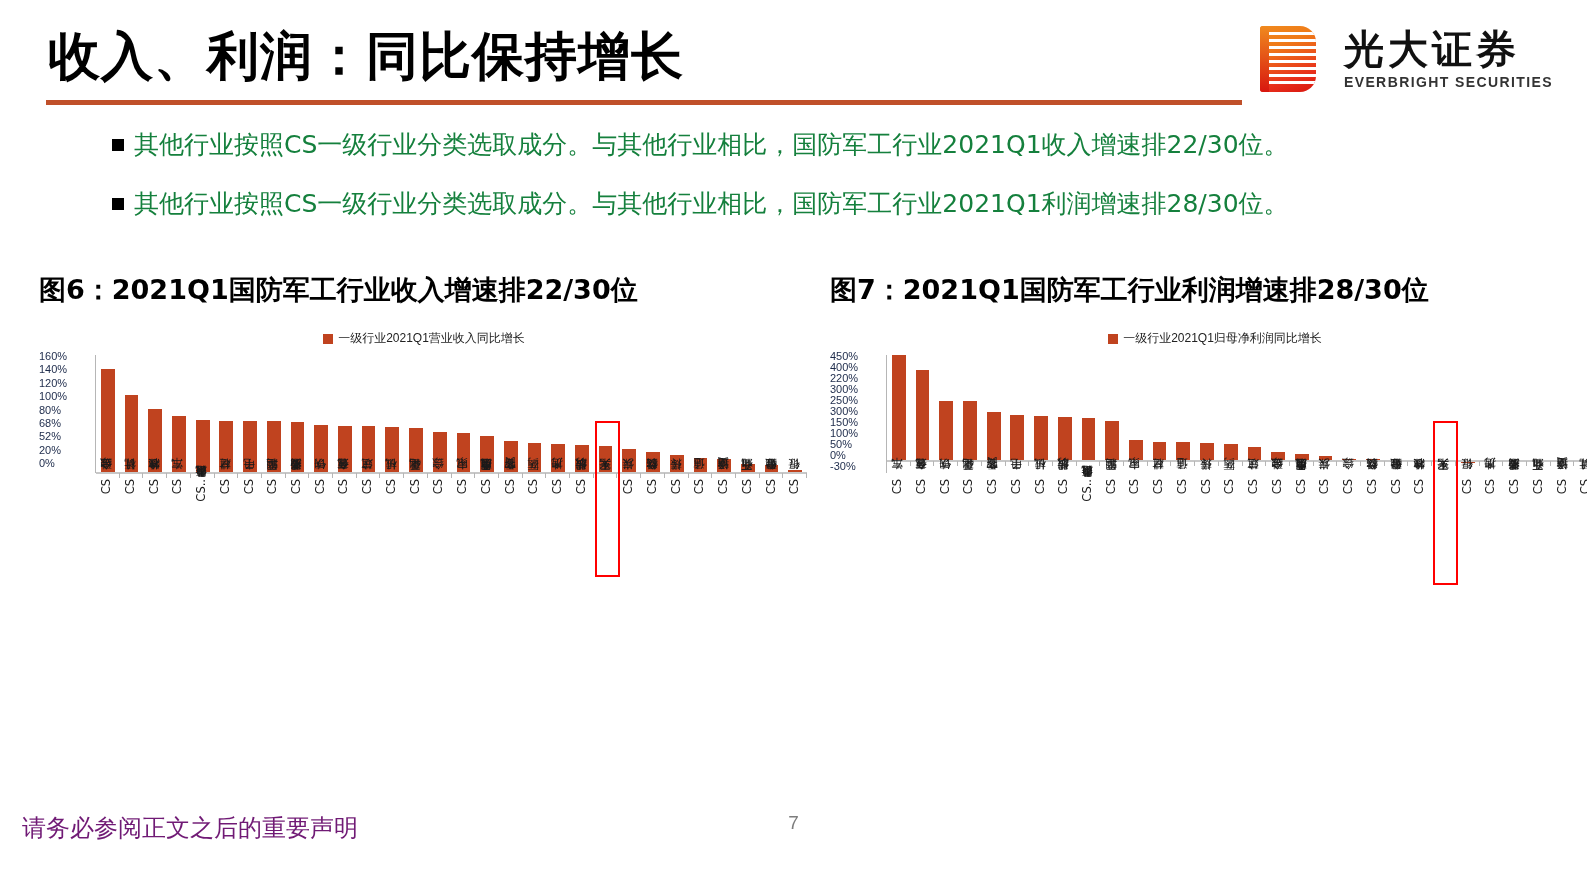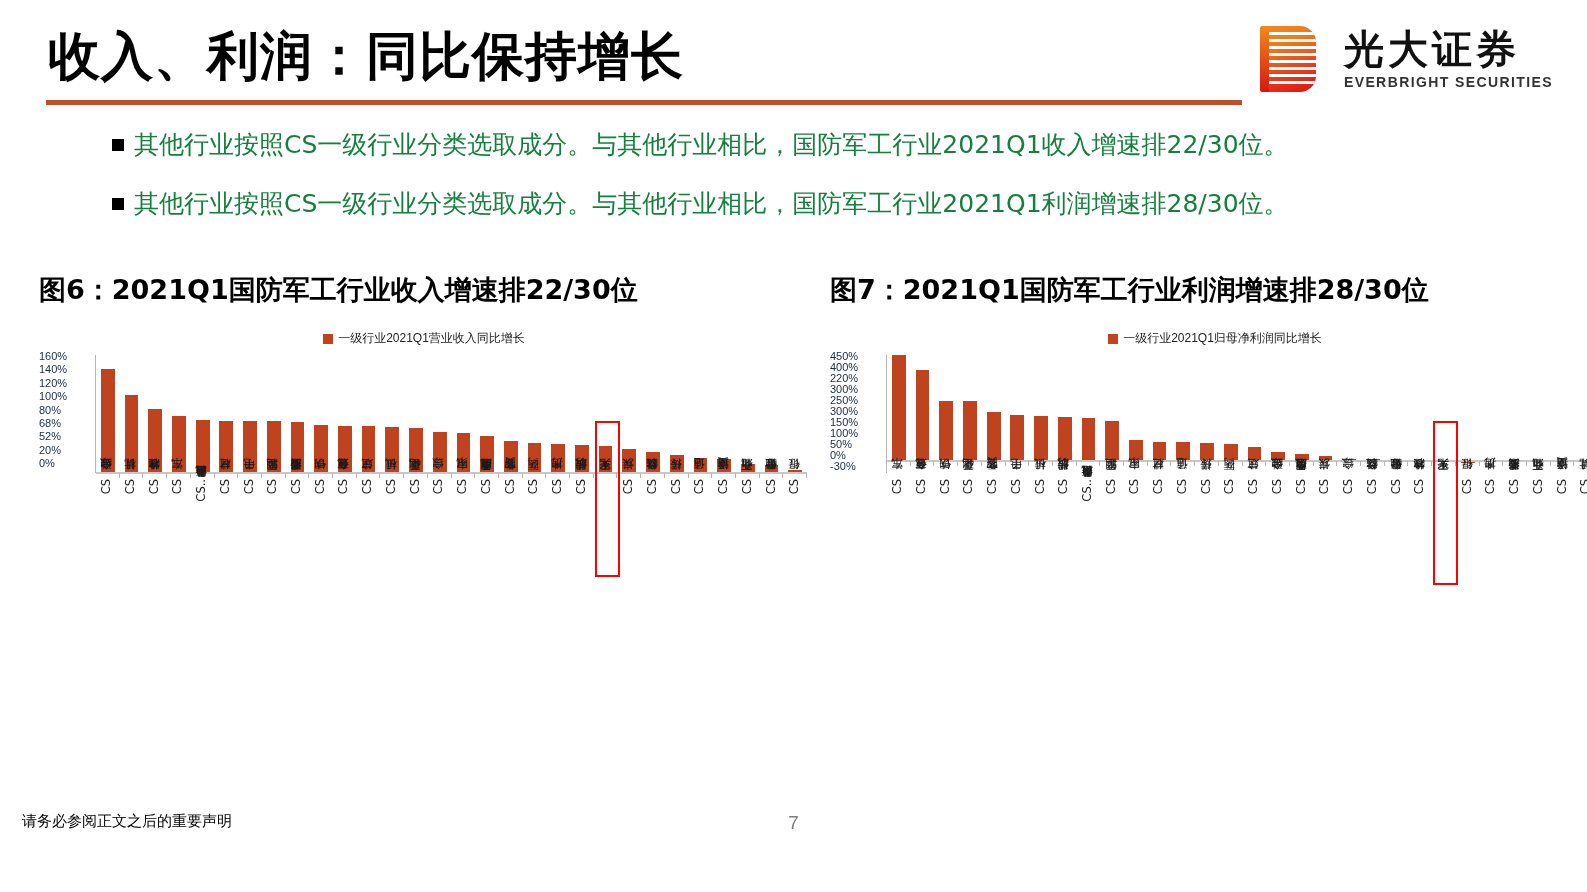--- a/index.html
+++ b/index.html
@@ -120,21 +120,21 @@
   }
   .xlab.hl span{color:#1a1a1a;}
 
   .hlbox{
     position:absolute;border:2px solid #ff0000;background:transparent;
     pointer-events:none;
   }
 
   
   .footer-note{
-    position:absolute;left:22px;top:812px;font-size:15px;color:#000000;
+    position:absolute;left:22px;top:812px;font-size:24px;color:#701a75;
     font-family:Liberation Mono, monospace;
   }
   .footer-page{
     position:absolute;left:0;right:0;top:812px;text-align:center;
     font-size:19px;color:#7d7d7d;
   }
 </style>
 </head>
 <body>
 

